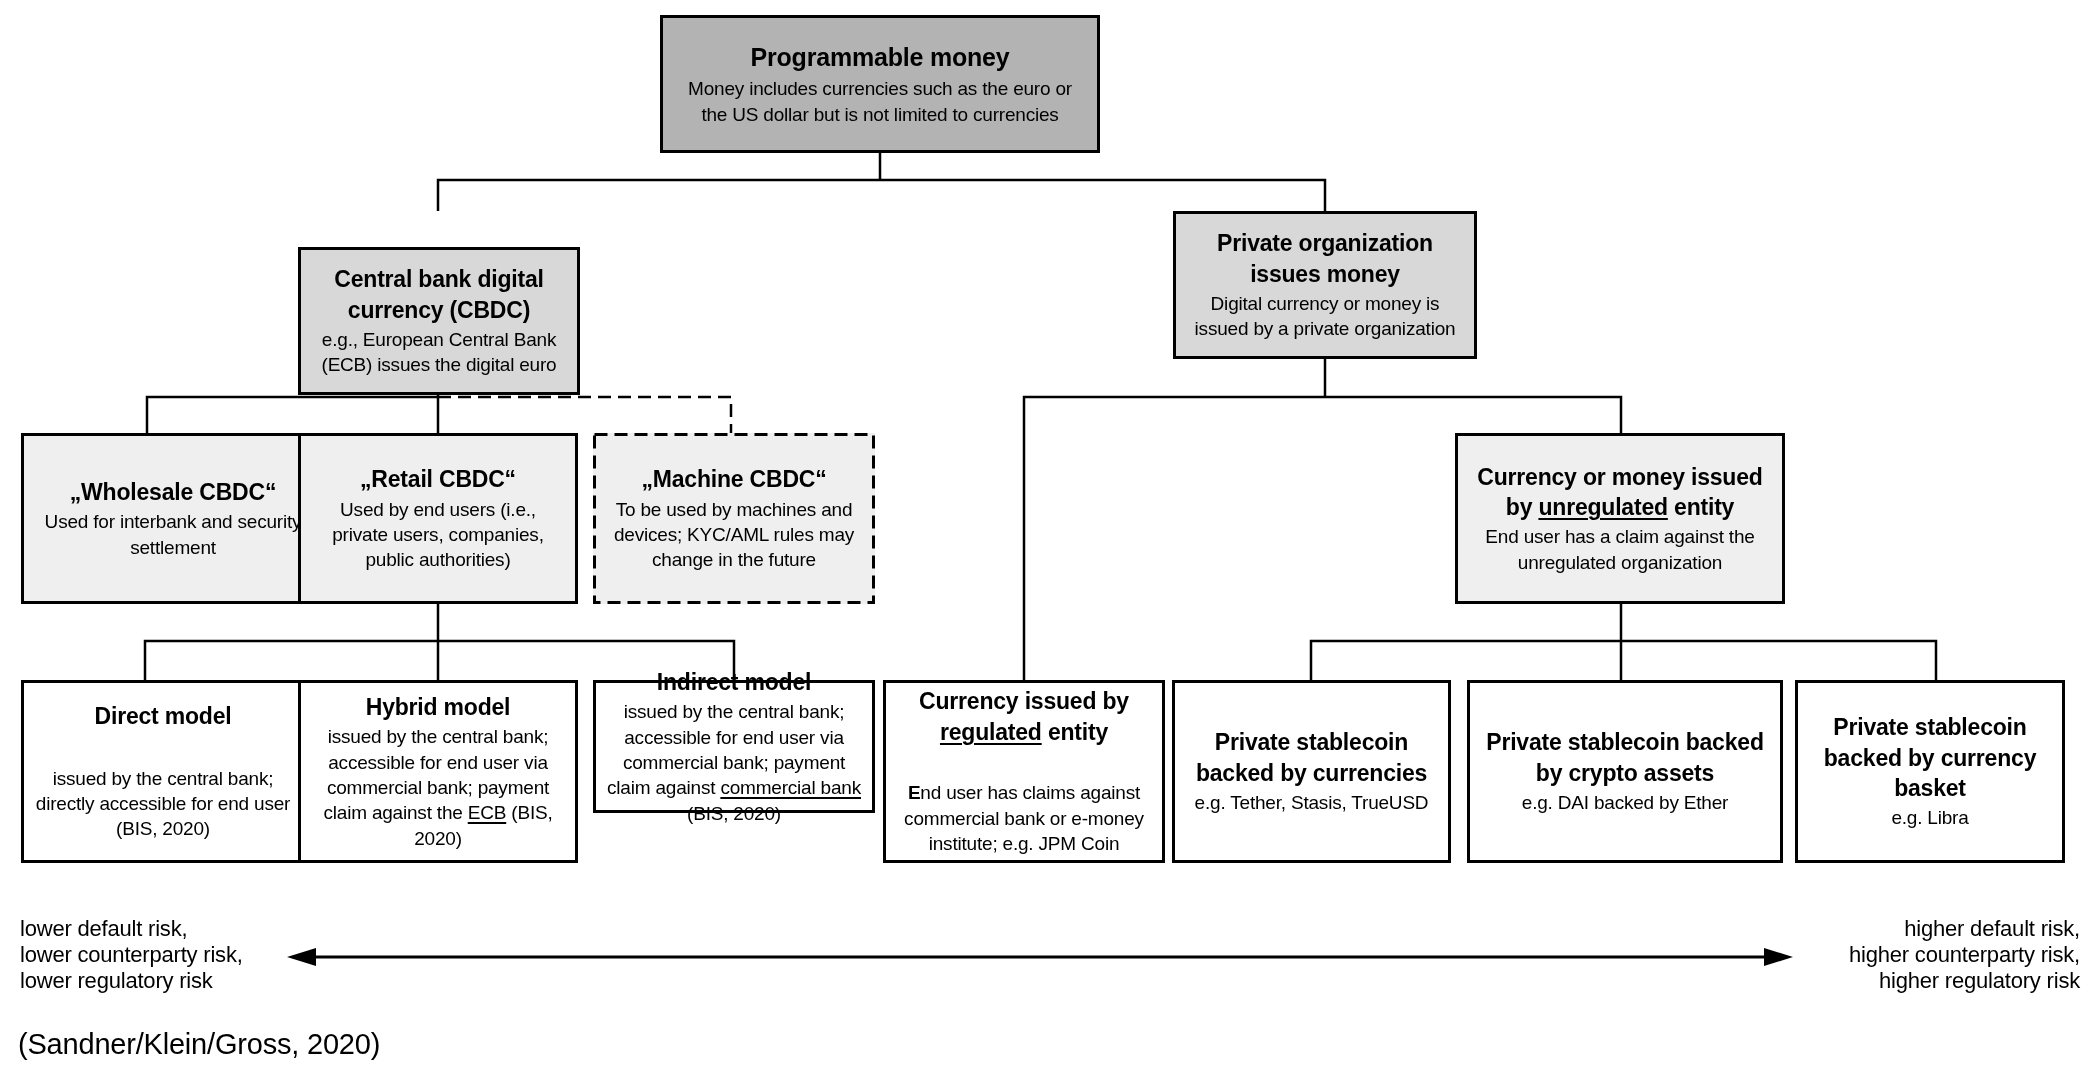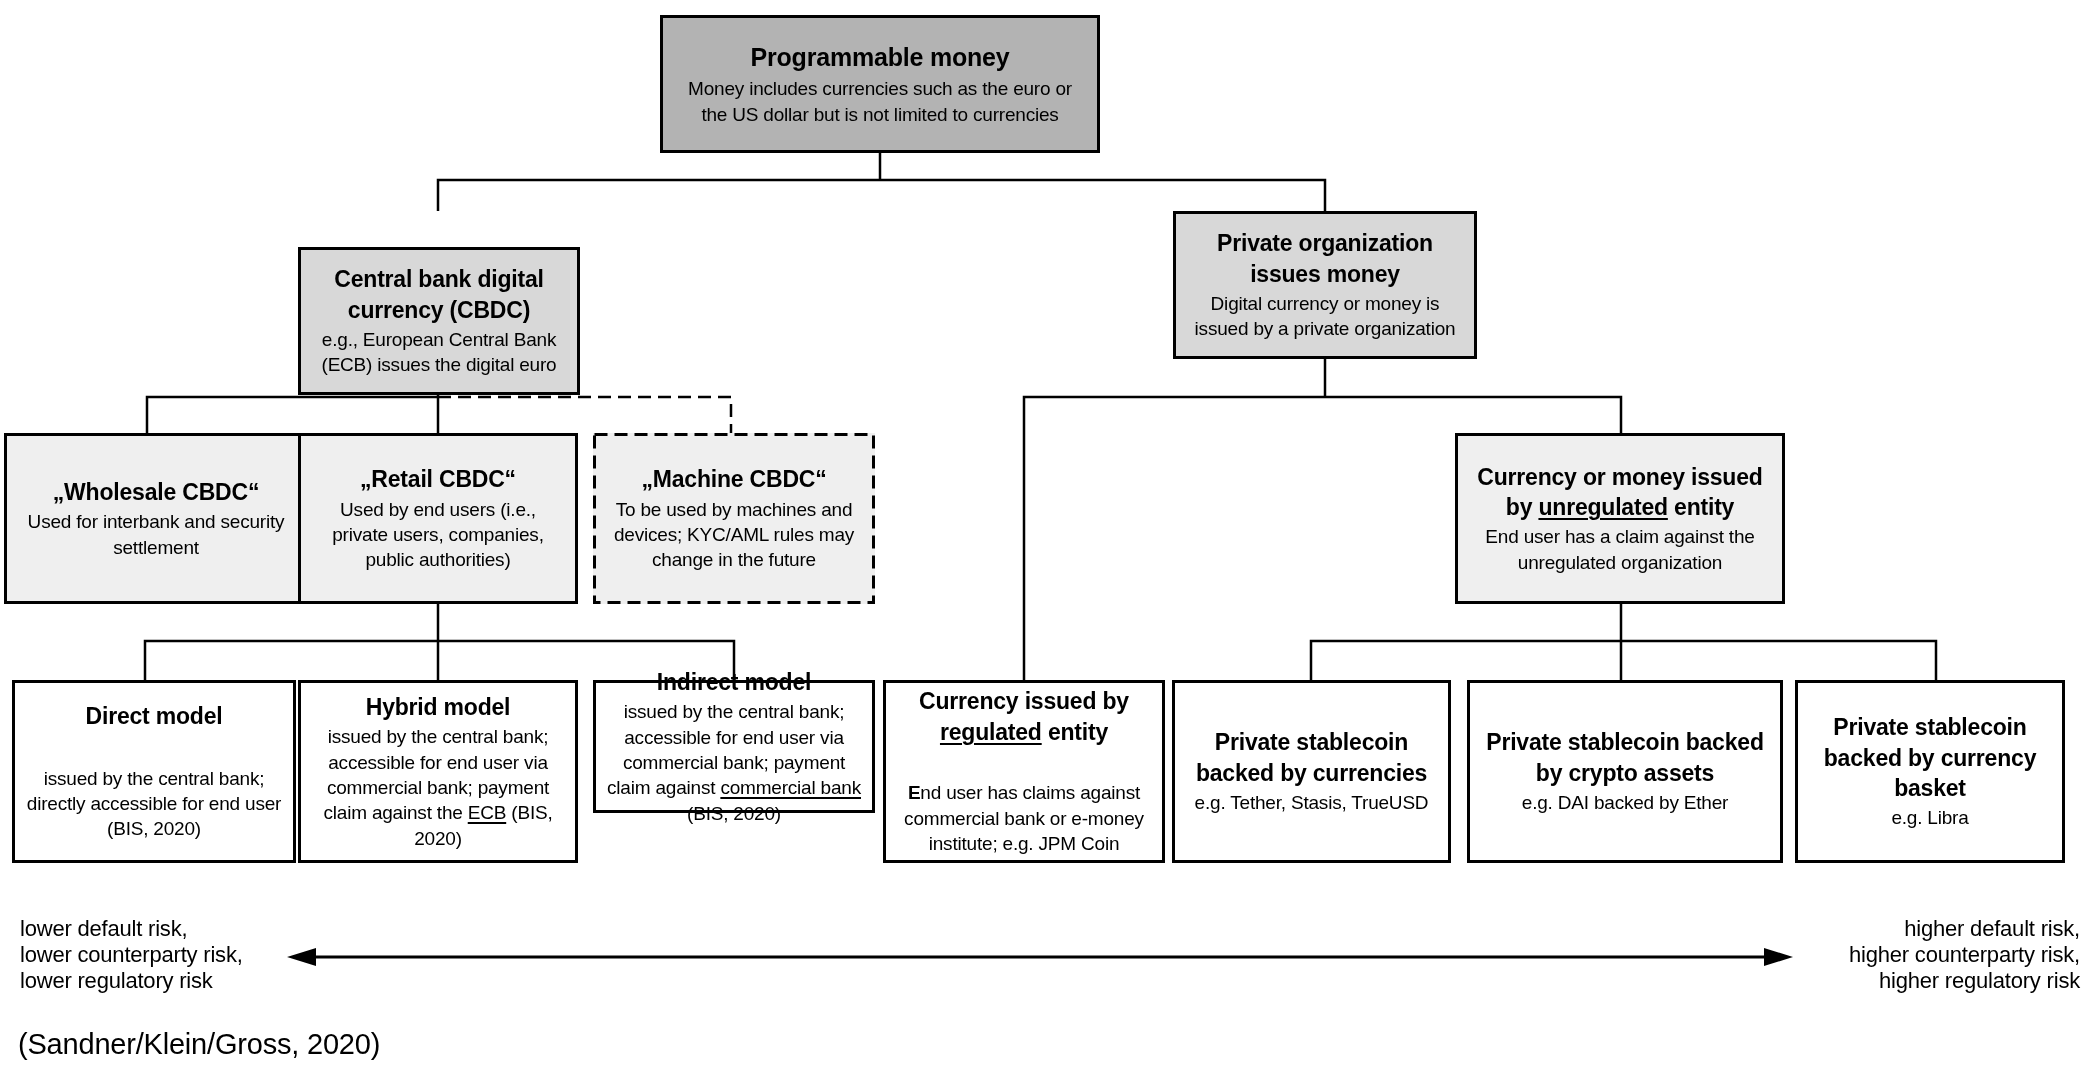--- a/index.html
+++ b/index.html
@@ -70,21 +70,21 @@
   <div class="node fill-l2" style="left:298px;top:211px;width:282px;height:148px;margin-top:36px;">
     <div class="node-title">Central bank digital currency (CBDC)</div>
     <div class="node-body">e.g., European Central Bank (ECB) issues the digital euro</div>
   </div>
 
   <div class="node fill-l2" style="left:1173px;top:211px;width:304px;height:148px;">
     <div class="node-title">Private organization issues money</div>
     <div class="node-body">Digital currency or money is issued by a private organization</div>
   </div>
 
-  <div class="node fill-l3" style="left:4px;top:433px;width:304px;height:171px;">
+  <div class="node fill-l3" style="left:21px;top:433px;width:304px;height:171px;">
     <div class="node-title">„Wholesale CBDC“</div>
     <div class="node-body">Used for interbank and security settlement</div>
   </div>
 
   <div class="node fill-l3" style="left:298px;top:433px;width:280px;height:171px;">
     <div class="node-title">„Retail CBDC“</div>
     <div class="node-body">Used by end users (i.e., private users, companies, public authorities)</div>
   </div>
 
   <div class="node fill-l3 dashed" style="left:593px;top:433px;width:282px;height:171px;">
@@ -93,21 +93,21 @@
     </svg>
     <div class="node-title">„Machine CBDC“</div>
     <div class="node-body">To be used by machines and devices; KYC/AML rules may change in the future</div>
   </div>
 
   <div class="node fill-l3" style="left:1455px;top:433px;width:330px;height:171px;">
     <div class="node-title"><span>Currency or money issued by </span><span class="u">unregulated</span><span> entity</span></div>
     <div class="node-body">End user has a claim against the unregulated organization</div>
   </div>
 
-  <div class="node fill-l4" style="left:12px;top:680px;width:284px;height:183px;gap:32px;">
+  <div class="node fill-l4" style="left:21px;top:680px;width:284px;height:183px;gap:32px;">
     <div class="node-title">Direct model</div>
     <div class="node-body">issued by the central bank; directly accessible for end user (BIS, 2020)</div>
   </div>
 
   <div class="node fill-l4" style="left:298px;top:680px;width:280px;height:183px;">
     <div class="node-title">Hybrid model</div>
     <div class="node-body"><span>issued by the central bank; accessible for end user via commercial bank; payment claim against the </span><span class="u">ECB</span><span> (BIS, 2020)</span></div>
   </div>
 
   <div class="node fill-l4" style="left:593px;top:680px;width:282px;height:133px;">

